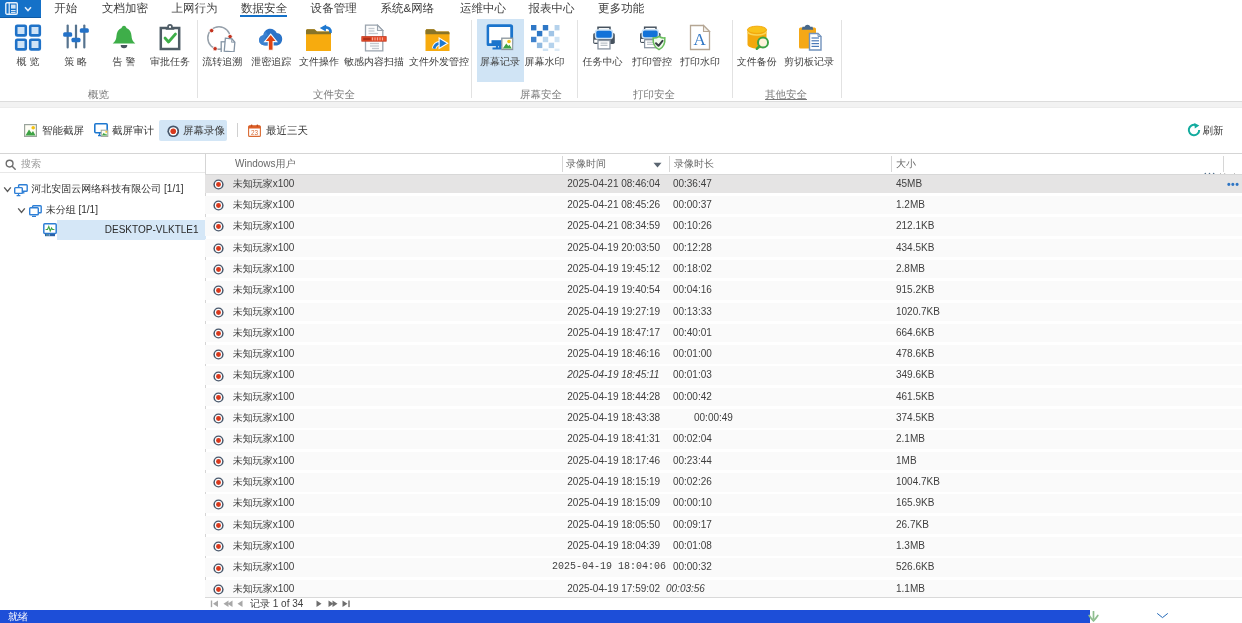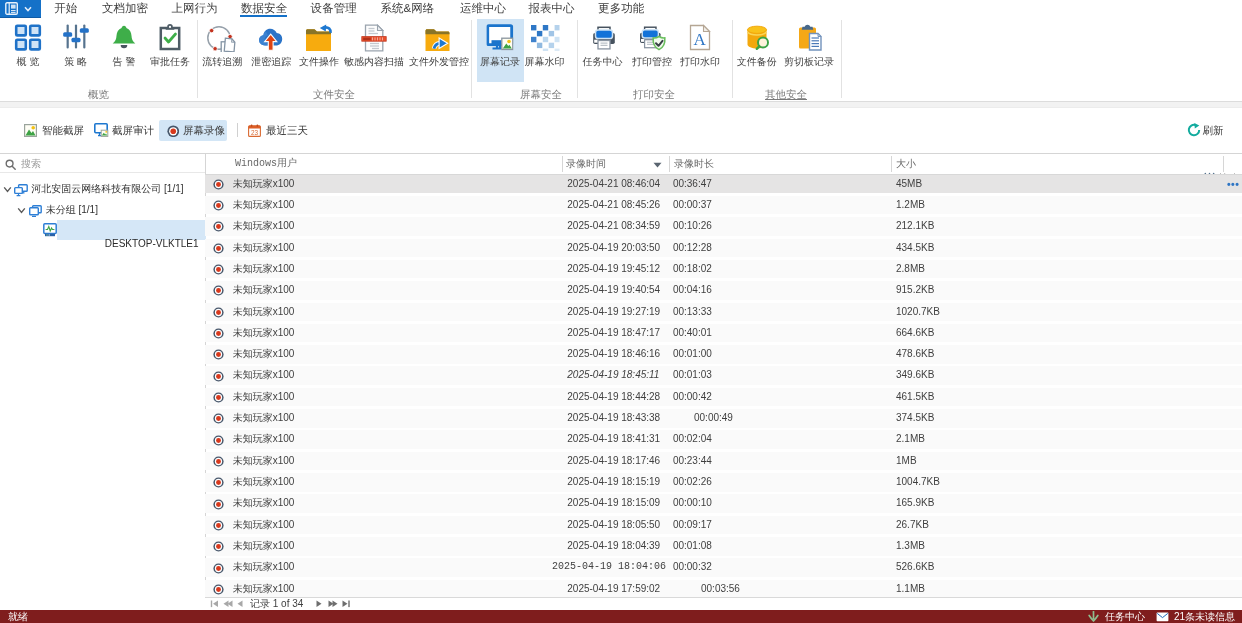--- a/index.html
+++ b/index.html
@@ -345,22 +345,22 @@
 <div class="titem" style="left:45.7px;top:199.8px;">未分组 [1/1]</div>
 <div class="a" style="left:42.5px;top:223px;">
     <svg width="14" height="14" viewBox="0 0 14 14">
       <rect x="0.8" y="0.8" width="12.4" height="9.6" rx="1" fill="#fff" stroke="#2e7fd6" stroke-width="1.5"></rect>
       <path d="M2.6 6.5 L4.5 6.5 L5.8 3.6 L7.2 8 L8.6 5 L9.4 6.5 L11.4 6.5" fill="none" stroke="#3da345" stroke-width="1.1"></path>
       <rect x="2" y="10.8" width="10" height="2.4" fill="#2861a8"></rect>
       <circle cx="4" cy="12" r="0.7" fill="#8fd08f"></circle>
       <circle cx="6.2" cy="12" r="0.7" fill="#cfe0f0"></circle>
     </svg>
   </div>
-<div class="titem" style="left:59.8px;top:234px;color:#2a2a2a;padding-left:45px;">DESKTOP-VLKTLE1</div>
-<div class="hcell" style="left:235px;font-family:Liberation Mono, monospace;">Windows用户</div>
+<div class="titem" style="left:59.8px;top:220px;color:#2a2a2a;padding-left:45px;">DESKTOP-VLKTLE1</div>
+<div class="hcell" style="left:235px;">Windows用户</div>
 <div class="hcell" style="left:566px;">录像时间</div>
 <div class="a" style="left:653px;top:161.5px;">
     <svg width="9" height="6" viewBox="0 0 9 6">
       <path d="M0.5 0.8 L8.5 0.8 L4.5 5.4 Z" fill="#5a6570"></path>
     </svg>
   </div>
 <div class="hcell" style="left:674px;">录像时长</div>
 <div class="hcell" style="left:896px;">大小</div>
 <div class="hdiv" style="left:562px;"></div>
 <div class="hdiv" style="left:669px;"></div>
@@ -618,21 +618,21 @@
 <div class="row" style="top:579.68px;background:#fafafa;">
     <div class="a" style="left:7.5px;top:4.2px;">
       <svg width="11" height="11" viewBox="0 0 11 11">
         <circle cx="5.5" cy="5.5" r="5.1" fill="#46566a"></circle>
         <circle cx="5.5" cy="5.5" r="3.6300000000000003" fill="#fff"></circle>
         <circle cx="5.5" cy="5.5" r="2.475" fill="#d8391d"></circle>
       </svg>
     </div>
     <div class="cell" style="left:27.7px;">未知玩家x100</div>
     <div class="cell" style="left:362.3px;">2025-04-19 17:59:02</div>
-    <div class="cell" style="left:496px;">00:03:56</div>
+    <div class="cell" style="left:461px;font-style:italic;">00:03:56</div>
     <div class="cell" style="left:691px;">1.1MB</div>
   </div>
 <div class="a" style="left:205px;top:596.5px;width:1037px;height:13.5px;background:#fff;border-top:1px solid #d9d9d9;"></div>
 <div class="a" style="left:205px;top:597px;width:1037px;height:13px;">
     <span class="a" style="left:5px;top:2.5px;">
       <svg width="9" height="8" viewBox="0 0 9 8">
         <rect x="0.8" y="0.5" width="1.4" height="6.6" fill="#a8a8a8"></rect>
         <g transform="translate(1.5,0)">
           <path d="M6.5 0.5 L1.5 3.8 L6.5 7.1 Z" fill="#a8a8a8"></path>
         </g>
@@ -665,21 +665,21 @@
         </g>
       </svg>
     </span>
     <span class="a" style="left:137px;top:2.5px;">
       <svg width="9" height="8" viewBox="0 0 9 8">
         <path d="M0.5 0.5 L5.5 3.8 L0.5 7.1 Z" fill="#6e6e6e"></path>
         <rect x="6.3" y="0.5" width="1.4" height="6.6" fill="#6e6e6e"></rect>
       </svg>
     </span>
   </div>
-<div class="a" style="left:0;top:610px;width:1242px;height:13px;background:#7f1d1d;">
+<div class="a" style="left:0;top:610px;width:1090px;height:13px;background:#1d4ed8;">
     <div class="a" style="left:8px;top:0;height:13px;line-height:13px;font-size:10px;color:#fff;">就绪</div>
     <div class="a" style="left:1088px;top:1px;">
       <svg width="11" height="11" viewBox="0 0 11 11">
         <path d="M5.5 0.5 L5.5 7.5 M1.2 4.5 C2.5 6.5 4 8.4 5.5 10 C7 8.4 8.5 6.5 9.8 4.5" fill="none" stroke="#8fbe8f" stroke-width="1.7" stroke-linecap="round" stroke-linejoin="round"></path>
       </svg>
     </div>
     <div class="a" style="left:1105px;top:0;height:13px;line-height:13px;font-size:10px;color:#fff;">任务中心</div>
     <div class="a" style="left:1156px;top:1.5px;">
       <svg width="13" height="10" viewBox="0 0 13 10">
         <rect x="0.6" y="0.6" width="11.8" height="8.6" rx="0.8" fill="#fff"></rect>

